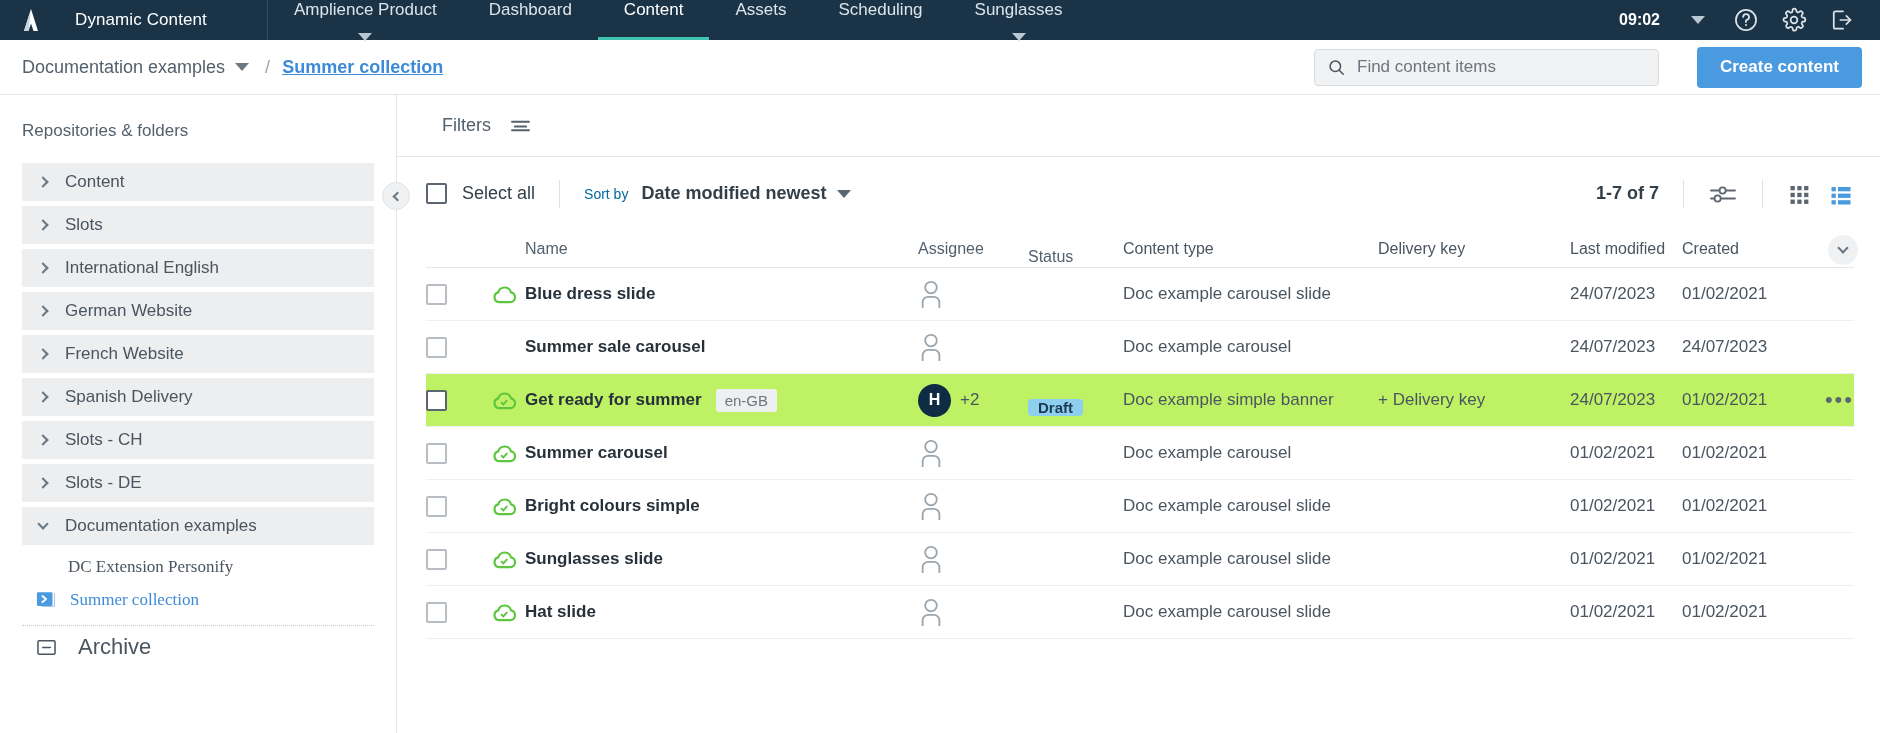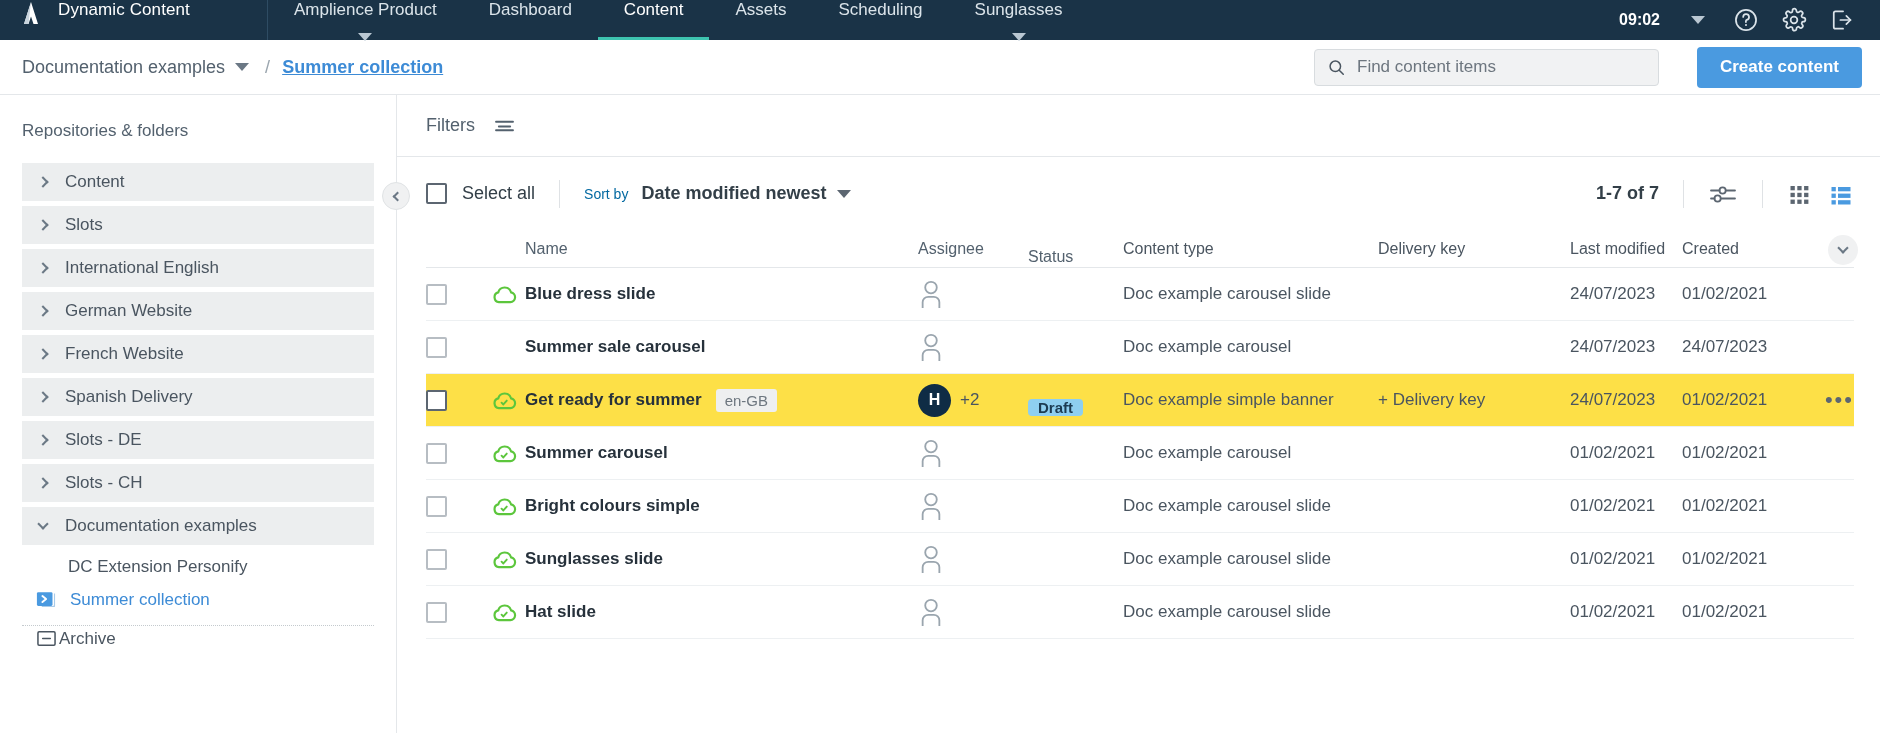--- a/index.html
+++ b/index.html
@@ -14,21 +14,21 @@
   
   .topnav {
     height: 40px;
     background: #1a3347;
     display: flex;
     align-items: stretch;
     color: #e8eef2;
     font-size: 17px;
   }
   .brand {
-    display: flex; align-items: flex-start; gap: 14px;
+    display: flex; align-items: center; gap: 31px;
     padding: 0 22px 0 18px;
     border-right: 1px solid #2e4c63;
     min-width: 268px;
   }
   .brand-logo { width: 26px; height: 26px; display:block; }
   .brand-title { font-size: 17px; color: #ffffff; letter-spacing: .1px; }
 
   .nav-items { display: flex; align-items: stretch; }
   .nav-item {
     display: flex; align-items: center; gap: 13px;
@@ -144,32 +144,33 @@
     margin-left: 3px;
   }
   .chev.down { transform: rotate(45deg); margin-top: -4px; }
 
   .sb-child {
     height: 33px; margin: 0 22px;
     display: flex; align-items: center; gap: 12px;
     padding-left: 46px;
     font-size: 17px; color: #4a5560;
     cursor: pointer;
+    font-family: Liberation Serif, serif;
   }
   .sb-child.selected { color: #3d8bd6; padding-left: 14px; }
   .folder-icon { width: 22px; height: 19px; flex: 0 0 22px; }
   .sb-divider {
     margin: 9px 22px 0 22px;
     border-top: 1px dotted #c4cace;
   }
   .sb-archive {
     height: 36px; margin: 3px 22px 0 22px;
-    display: flex; gap: 2px;
+    display: flex; align-items: center; gap: 21px;
     padding-left: 14px;
-    font-size: 17px; color: #4a5560;
+    font-size: 22px; color: #4a5560;
     cursor: pointer;
   }
   .collapse-handle {
     position: absolute; right: -14px; top: 87px;
     width: 28px; height: 28px; border-radius: 50%;
     background: #f0f1f2; border: 1px solid #e0e3e5;
     display: flex; align-items: center; justify-content: center;
     cursor: pointer; z-index: 5;
   }
   .chev-left {
@@ -180,21 +181,21 @@
   }
 
   
   .main { flex: 1; position: relative; min-width: 0; background:#fff; }
   .filterbar {
     height: 62px;
     display: flex; align-items: center;
     padding-left: 29px; gap: 18px;
     border-bottom: 1px solid #e4e7ea;
   }
-  .filters-label { font-size: 18px; color: #53616e; cursor: pointer; }
+  .filters-label { font-size: 18px; color: #53616e; cursor: pointer; margin-left: 16px; }
 
   .expand-handle {
     position: absolute; right: 22px; top: 140px;
     width: 30px; height: 30px; border-radius: 50%;
     background: #f0f1f2;
     display: flex; align-items: center; justify-content: center;
     cursor: pointer; z-index: 6;
   }
   .chev-dn {
     width: 8px; height: 8px;
@@ -236,21 +237,21 @@
     font-size: 16px; color: #53616e;
     border-bottom: 1px solid #e4e7ea;
   }
   .trow {
     display: flex; align-items: center;
     height: 53px;
     border-bottom: 1px solid #edf0f2;
     font-size: 17px;
     position: relative;
   }
-  .trow.hl { background: #fde047; justify-content: space-between; }
+  .trow.hl { background: #bef264; justify-content: space-between; }
   .c-check { flex: 0 0 66px; display:flex; align-items:center; }
   .c-icon  { flex: 0 0 33px; display:flex; align-items:center; }
   .c-name  { flex: 1 1 auto; display:flex; align-items:center; gap: 14px; min-width:0; }
   .c-assignee { flex: 0 0 110px; display: flex; align-items: center; gap: 9px; }
   .c-status   { flex: 0 0 95px; margin-top: 16px; }
   .c-type     { flex: 0 0 255px; color: #4a5560; }
   .c-key      { flex: 0 0 192px; color: #4a5560; }
   .c-mod      { flex: 0 0 112px; color: #4a5560; }
   .c-created  { flex: 0 0 112px; color: #4a5560; }
   .c-menu     { flex: 0 0 60px; display:flex; align-items:center; justify-content:flex-end; }
@@ -379,25 +380,25 @@
     <div class="sb-item">
       <span class="chev"></span>
       <span>French Website</span>
     </div>
     <div class="sb-item">
       <span class="chev"></span>
       <span>Spanish Delivery</span>
     </div>
     <div class="sb-item">
       <span class="chev"></span>
+      <span>Slots - CH</span>
+    </div>
+    <div class="sb-item">
+      <span class="chev"></span>
       <span>Slots - DE</span>
-    </div>
-    <div class="sb-item">
-      <span class="chev"></span>
-      <span>Slots - CH</span>
     </div>
     <div class="sb-item">
       <span class="chev down"></span>
       <span>Documentation examples</span>
     </div>
 
     <div class="sb-child">
       <span>DC Extension Personify</span>
     </div>
     <div class="sb-child selected">

